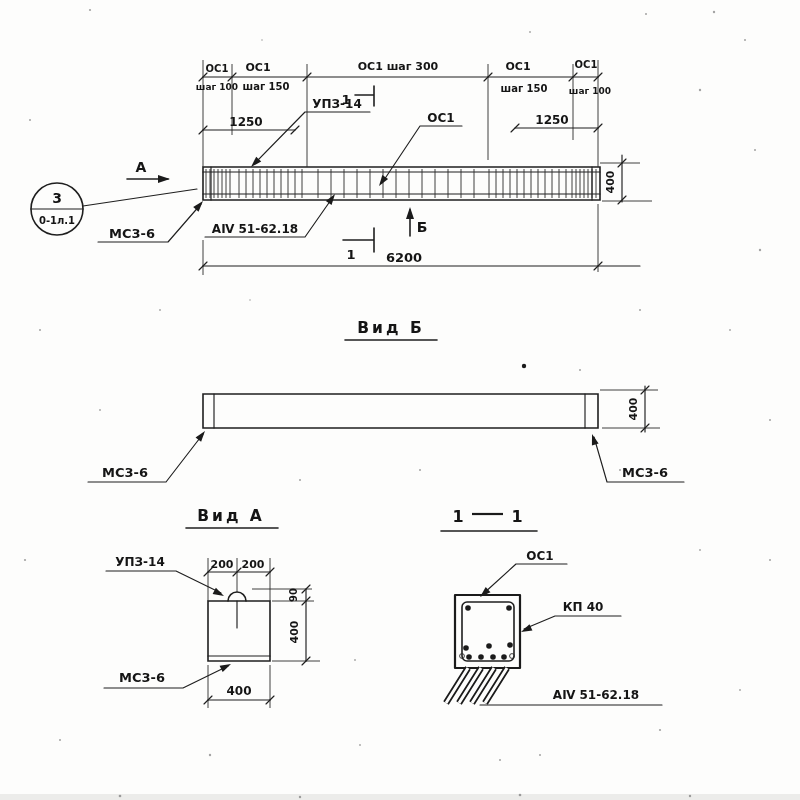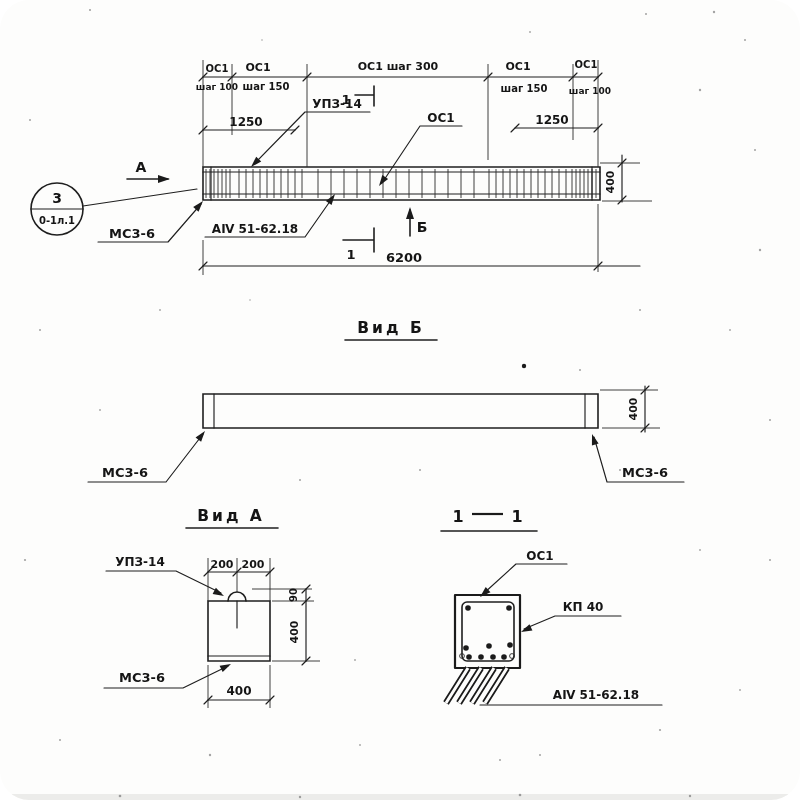--- a/index.html
+++ b/index.html
@@ -1,16 +1,16 @@
 <!DOCTYPE html>
 <html><head>
 <meta charset="utf-8">
 <style>
   html,body{margin:0;padding:0;background:#ffffff;}
-  #sheet{position:relative;width:800px;height:800px;background:#fdfdfc;overflow:hidden;border-radius:29px;}
+  #sheet{position:relative;width:800px;height:800px;background:#fdfdfc;overflow:hidden;}
   svg{display:block}
   .ln{stroke:#1f1f1f;stroke-width:1.15;fill:none;stroke-linecap:round;stroke-linejoin:round}
   .ln15{stroke:#1f1f1f;stroke-width:1.6;fill:none;stroke-linecap:round}
   .ln2{stroke:#1b1b1b;stroke-width:2.2;fill:none;stroke-linejoin:round}
   .thin{stroke:#2a2a2a;stroke-width:.9;fill:none}
   .whiteln{stroke:#fdfdfc;stroke-width:3;fill:none}
   .strand{stroke:#1b1b1b;stroke-width:6.5;fill:none}
   .fillink{fill:#1b1b1b;stroke:none}
   text{font-family:"DejaVu Sans",sans-serif;fill:#151515;font-weight:700;text-anchor:middle}
   .t9{font-size:9px}.t10{font-size:10px}.t11{font-size:11px}.t12{font-size:12px}

